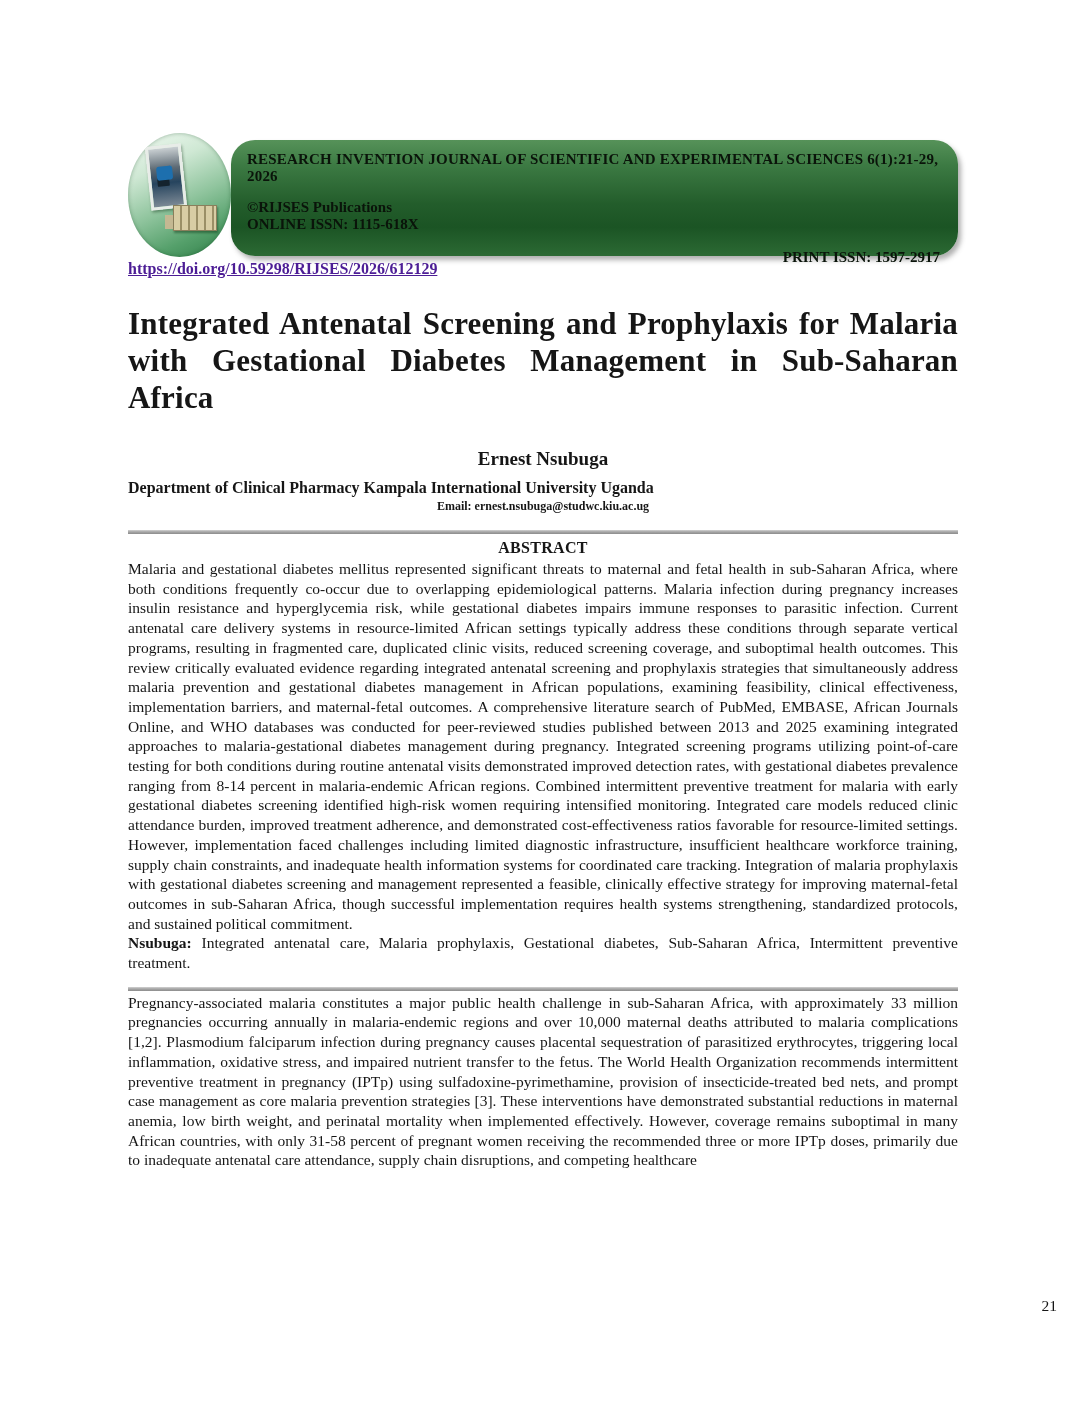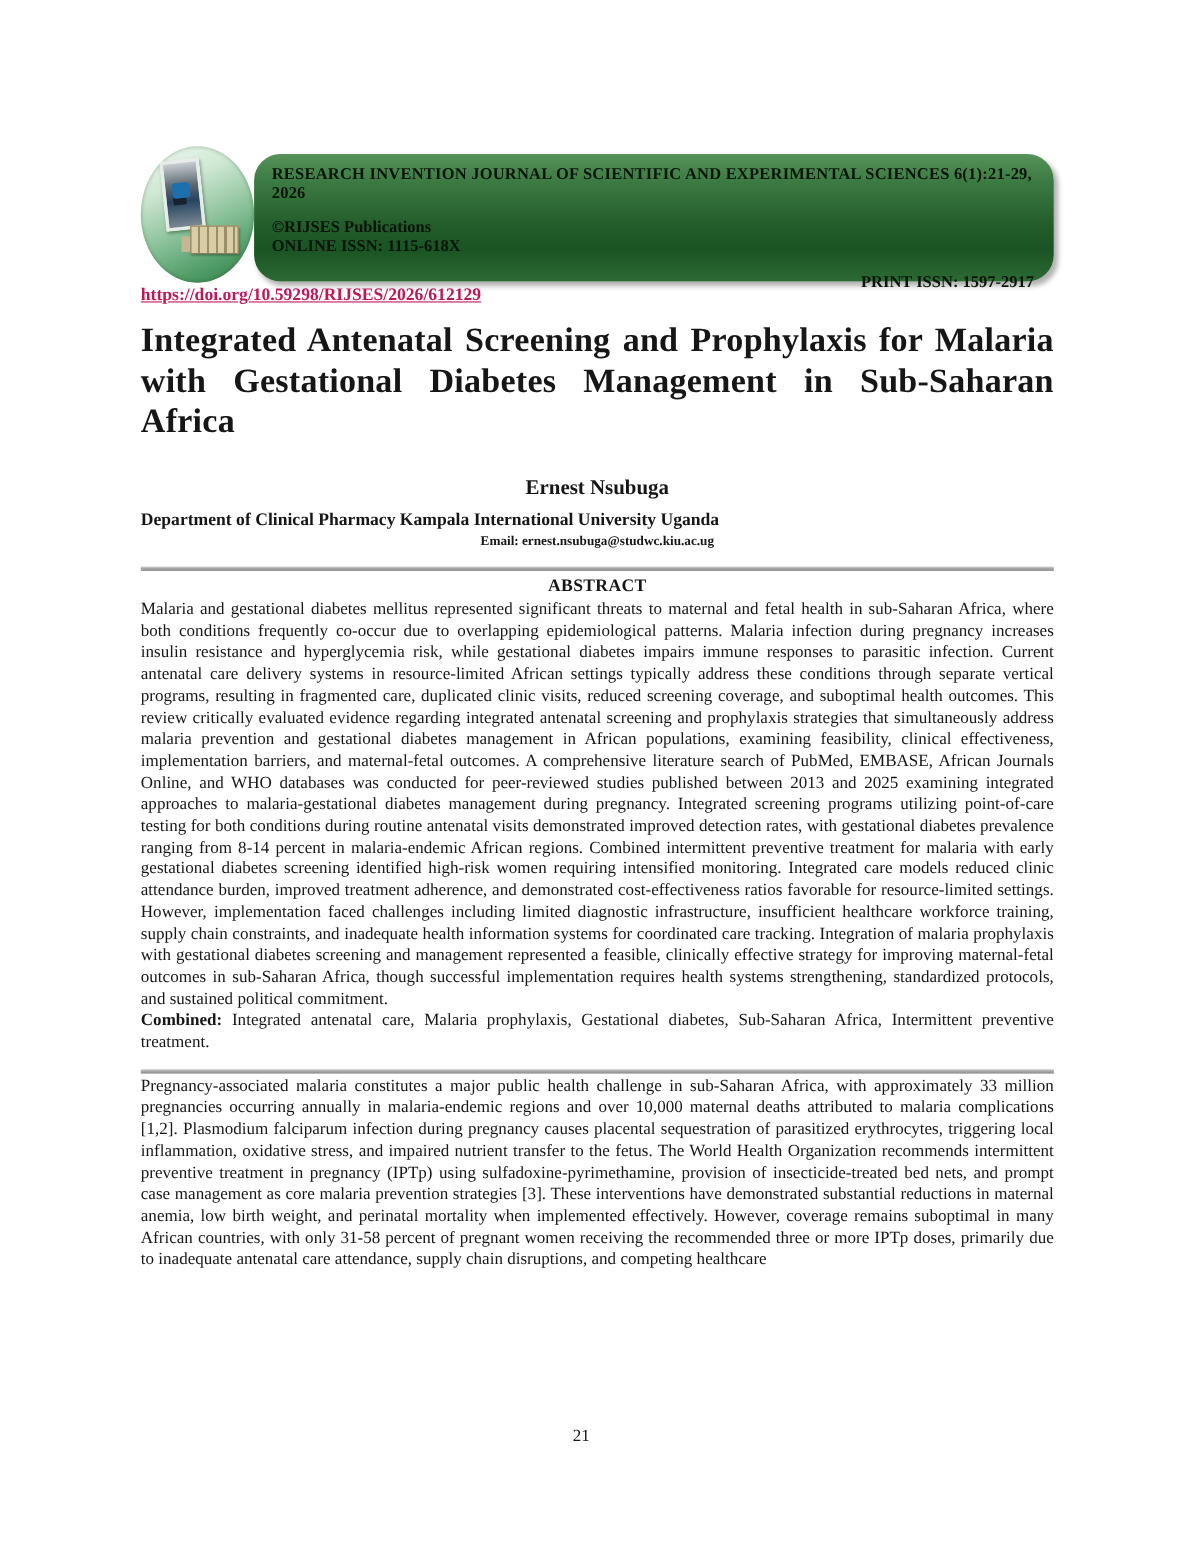--- a/index.html
+++ b/index.html
@@ -88,27 +88,27 @@
     text-align: right;
     margin-top: 16px;
   }
 
   .doi-line {
     margin-top: 3px;
     font-size: 16px;
     font-weight: bold;
   }
   .doi-line a {
-    color: #be185d;
+    color: #4c1d95;
     text-decoration: underline;
   }
 
   
   .title {
-    margin-top: 12px;
+    margin-top: 27px;
     font-size: 31px;
     font-weight: bold;
     line-height: 37px;
     text-align: justify;
     letter-spacing: 0.2px;
   }
   .author {
     margin-top: 32px;
     text-align: center;
     font-size: 19px;
@@ -154,21 +154,21 @@
     text-align: justify;
   }
   .keywords-line .kw-label { font-weight: bold; }
 
   
   .page-number {
     position: absolute;
     left: 0;
     width: 1057px;
     top: 1297px;
-    text-align: center;
+    text-align: right;
     font-size: 15.5px;
   }
 </style>
 </head>
 <body>
 
 <div class="page">
 
   <div class="header-row">
     <div class="logo">
@@ -195,21 +195,21 @@
 
   <div class="affiliation">Department of Clinical Pharmacy Kampala International University Uganda</div>
   <div class="email">Email: ernest.nsubuga@studwc.kiu.ac.ug</div>
 
   <div class="rule"></div>
 
   <div class="section-heading">ABSTRACT</div>
 
   <p class="body-text">Malaria and gestational diabetes mellitus represented significant threats to maternal and fetal health in sub-Saharan Africa, where both conditions frequently co-occur due to overlapping epidemiological patterns. Malaria infection during pregnancy increases insulin resistance and hyperglycemia risk, while gestational diabetes impairs immune responses to parasitic infection. Current antenatal care delivery systems in resource-limited African settings typically address these conditions through separate vertical programs, resulting in fragmented care, duplicated clinic visits, reduced screening coverage, and suboptimal health outcomes. This review critically evaluated evidence regarding integrated antenatal screening and prophylaxis strategies that simultaneously address malaria prevention and gestational diabetes management in African populations, examining feasibility, clinical effectiveness, implementation barriers, and maternal-fetal outcomes. A comprehensive literature search of PubMed, EMBASE, African Journals Online, and WHO databases was conducted for peer-reviewed studies published between 2013 and 2025 examining integrated approaches to malaria-gestational diabetes management during pregnancy. Integrated screening programs utilizing point-of-care testing for both conditions during routine antenatal visits demonstrated improved detection rates, with gestational diabetes prevalence ranging from 8-14 percent in malaria-endemic African regions. Combined intermittent preventive treatment for malaria with early gestational diabetes screening identified high-risk women requiring intensified monitoring. Integrated care models reduced clinic attendance burden, improved treatment adherence, and demonstrated cost-effectiveness ratios favorable for resource-limited settings. However, implementation faced challenges including limited diagnostic infrastructure, insufficient healthcare workforce training, supply chain constraints, and inadequate health information systems for coordinated care tracking. Integration of malaria prophylaxis with gestational diabetes screening and management represented a feasible, clinically effective strategy for improving maternal-fetal outcomes in sub-Saharan Africa, though successful implementation requires health systems strengthening, standardized protocols, and sustained political commitment.</p>
 
-  <p class="keywords-line"><span class="kw-label">Combined:</span><span> Integrated antenatal care, Malaria prophylaxis, Gestational diabetes, Sub-Saharan Africa, Intermittent preventive treatment.</span></p>
+  <p class="keywords-line"><span class="kw-label">Nsubuga:</span><span> Integrated antenatal care, Malaria prophylaxis, Gestational diabetes, Sub-Saharan Africa, Intermittent preventive treatment.</span></p>
 
   <div class="rule rule-2"></div>
 
 
   <p class="body-text">Pregnancy-associated malaria constitutes a major public health challenge in sub-Saharan Africa, with approximately 33 million pregnancies occurring annually in malaria-endemic regions and over 10,000 maternal deaths attributed to malaria complications [1,2]. Plasmodium falciparum infection during pregnancy causes placental sequestration of parasitized erythrocytes, triggering local inflammation, oxidative stress, and impaired nutrient transfer to the fetus. The World Health Organization recommends intermittent preventive treatment in pregnancy (IPTp) using sulfadoxine-pyrimethamine, provision of insecticide-treated bed nets, and prompt case management as core malaria prevention strategies [3]. These interventions have demonstrated substantial reductions in maternal anemia, low birth weight, and perinatal mortality when implemented effectively. However, coverage remains suboptimal in many African countries, with only 31-58 percent of pregnant women receiving the recommended three or more IPTp doses, primarily due to inadequate antenatal care attendance, supply chain disruptions, and competing healthcare</p>
 
 </div>
 
 <div class="page-number">21</div>
 

